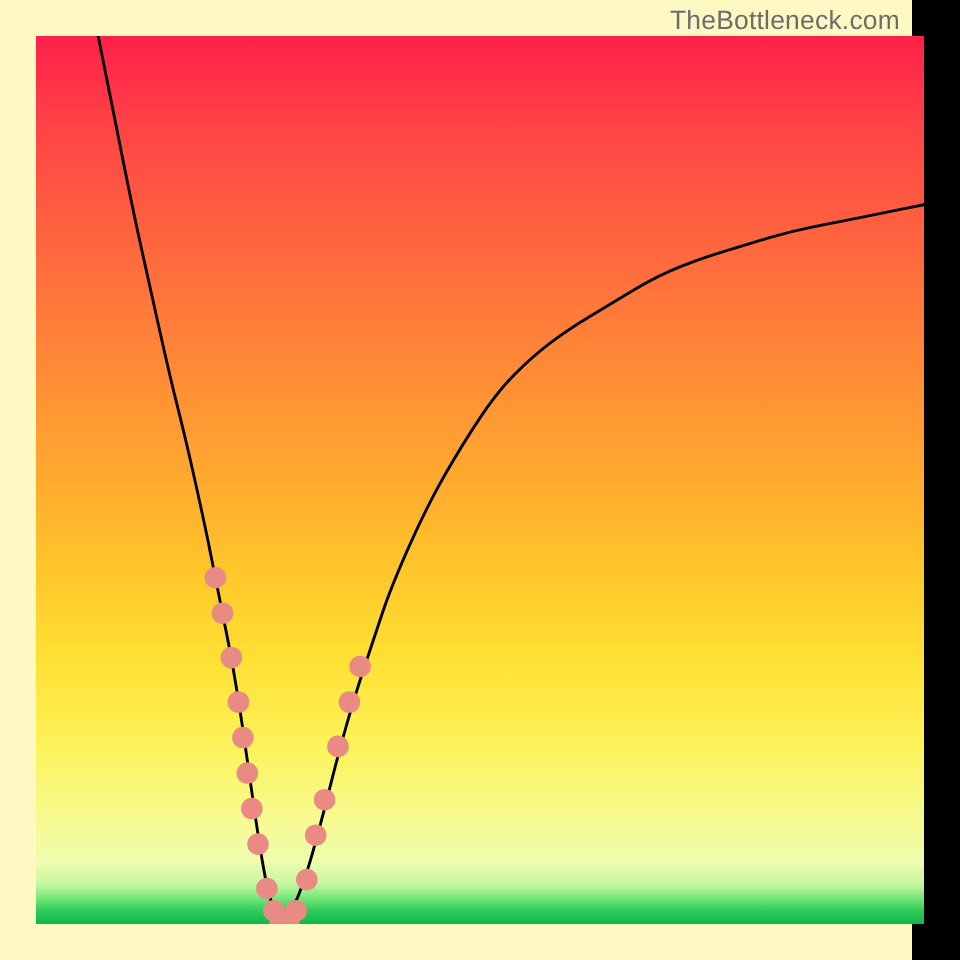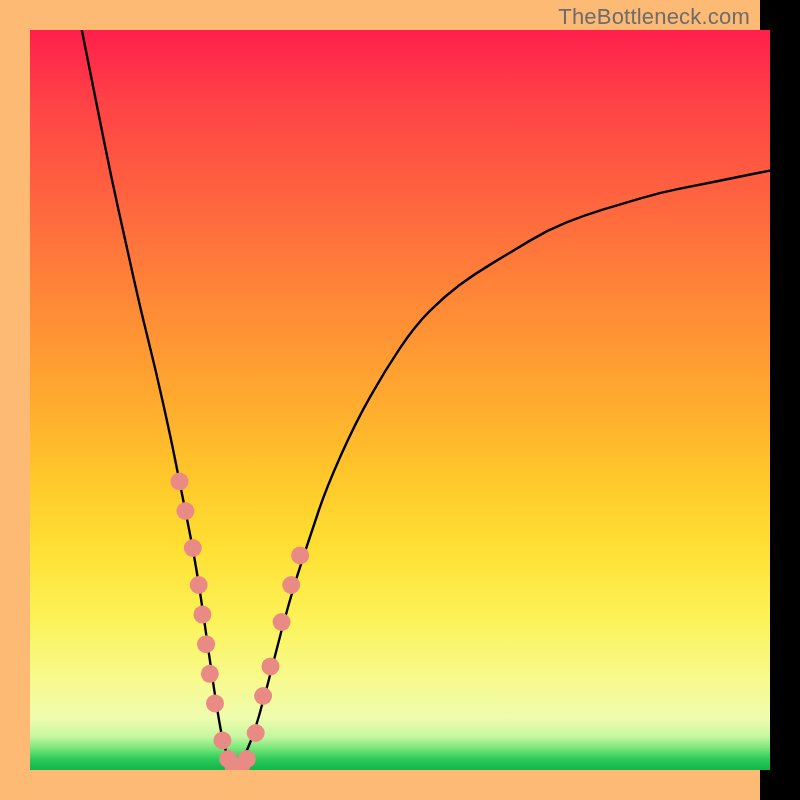--- a/index.html
+++ b/index.html
@@ -10,21 +10,21 @@
     overflow: hidden;
     background: #000;
     font-family: Arial, Helvetica, sans-serif;
   }
   .frame {
     position: absolute;
     left: 0;
     top: 0;
     width: 760px;
     height: 800px;
-    background: #fdba74;
+    background: #fef9c3;
   }
   .plot {
     position: absolute;
     left: 30px;
     top: 30px;
     width: 740px;
     height: 740px;
     
     background: linear-gradient(
       to bottom,

